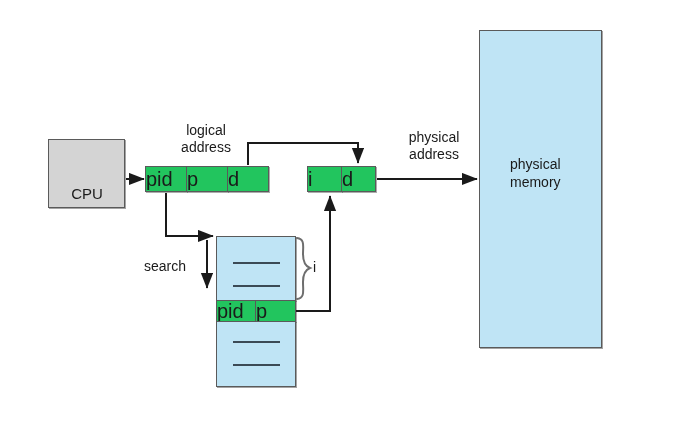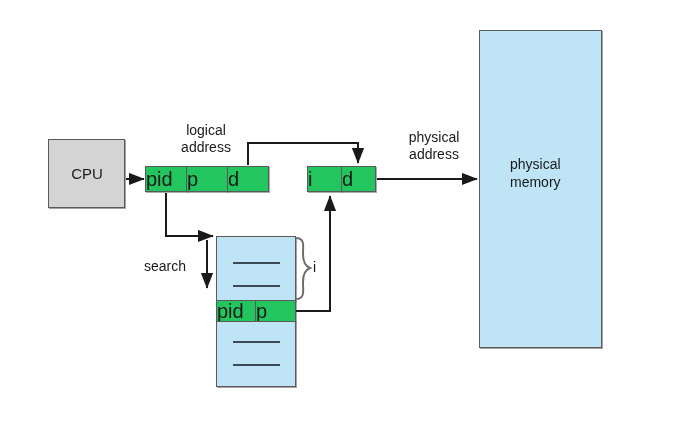--- a/index.html
+++ b/index.html
@@ -69,20 +69,21 @@
     left: 0;
     top: 0;
     width: 694px;
     height: 440px;
     pointer-events: none;
   }
   .cpu-label {
     position: absolute;
     font-size: 15px;
     color: #1a1a1a;
+    margin-top: 20px;
   }
 </style>
 </head>
 <body>
 
 <div id="canvas">
 
   <div class="box gray" style="left:48px; top:139px; width:77px; height:69px;"></div>
   <div class="cpu-label" style="left:67px; top:165px; width:40px; text-align:center;">CPU</div>
 

